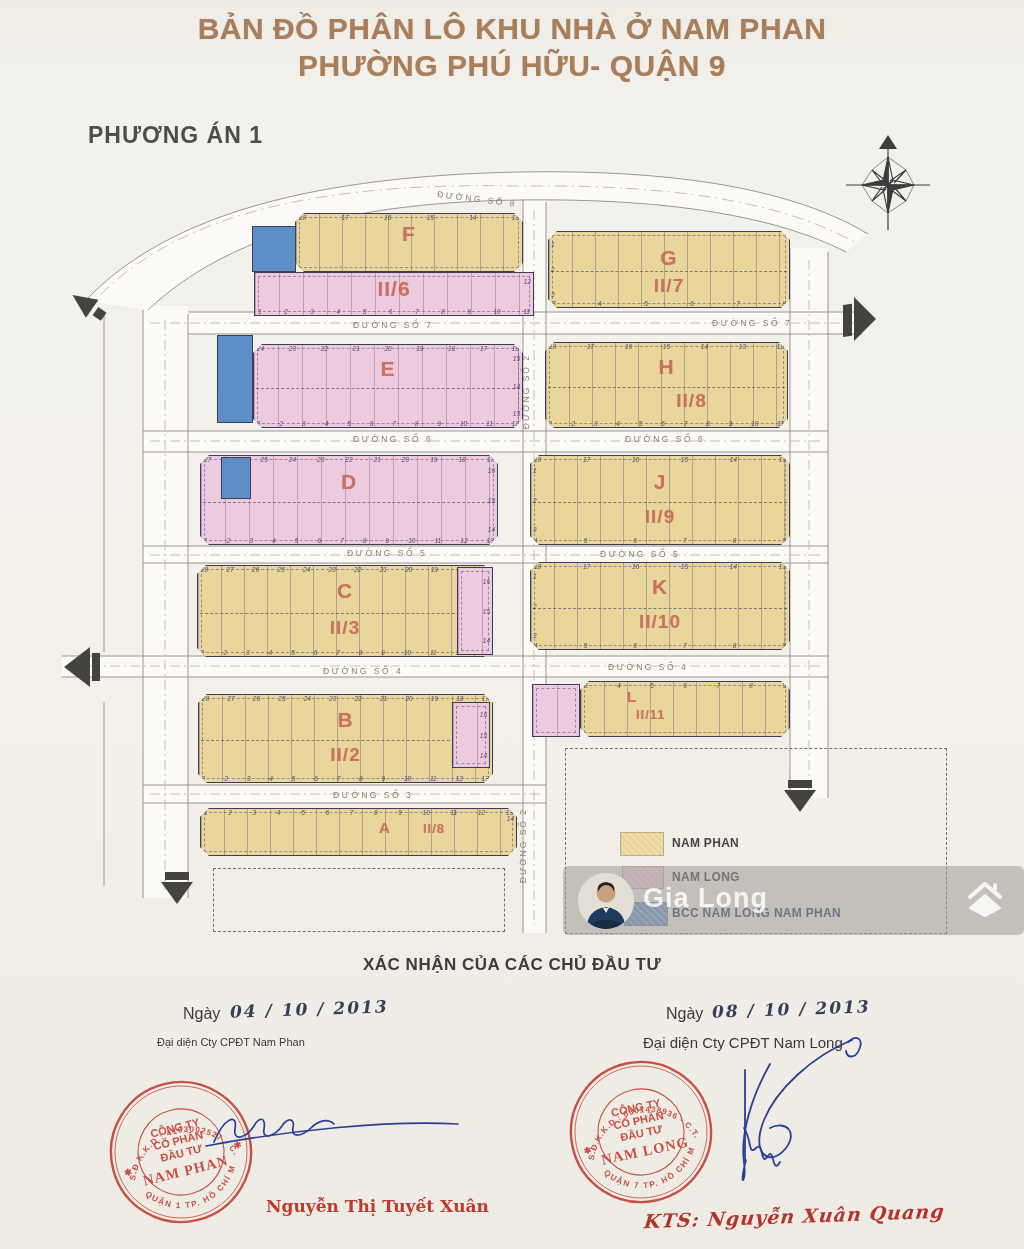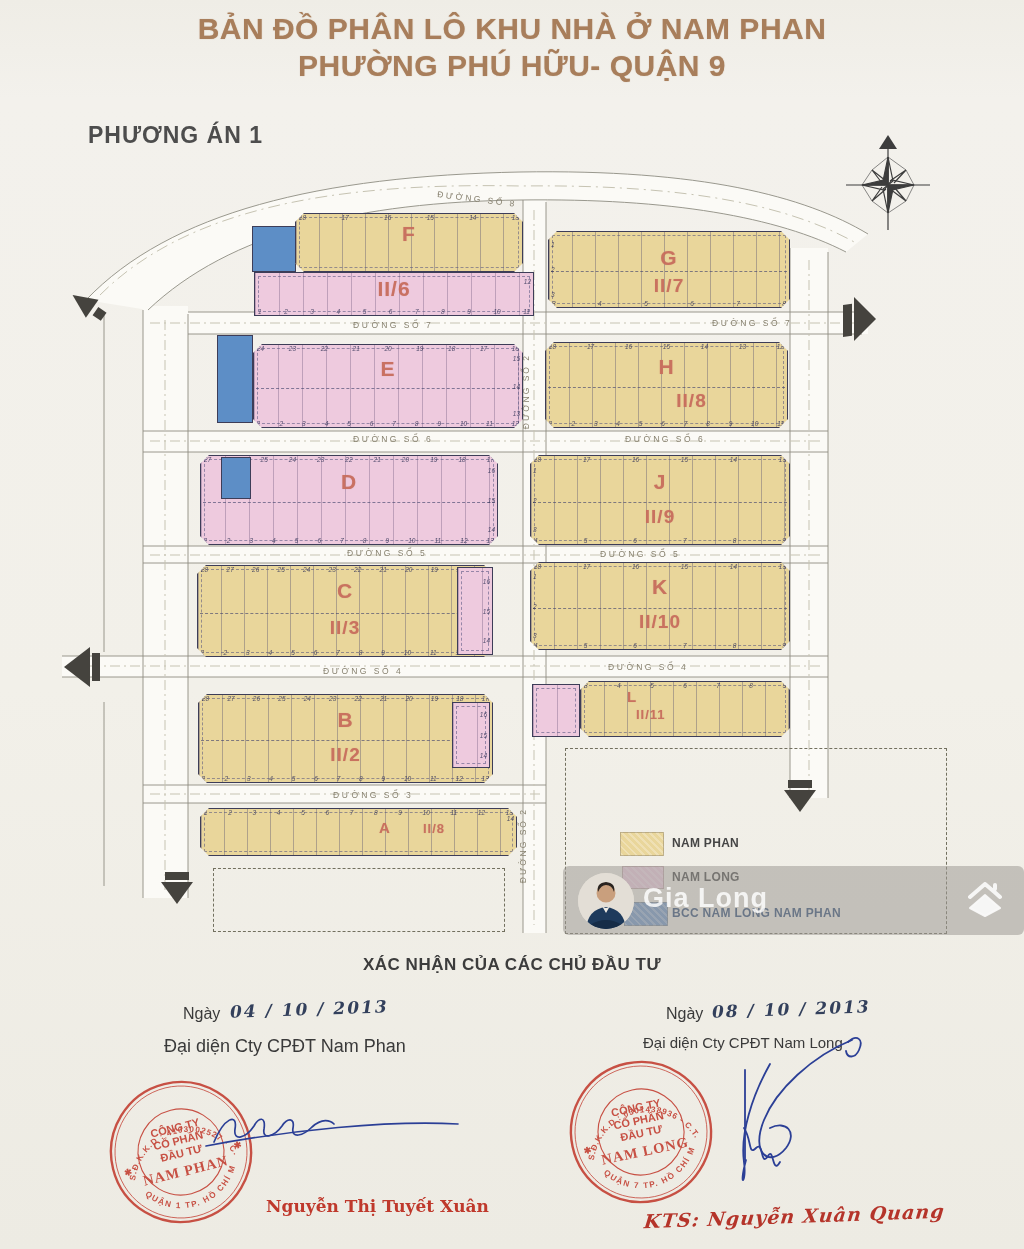--- a/index.html
+++ b/index.html
@@ -524,21 +524,21 @@
           <path d="M8 31 L23 18 L38 31 L23 39 Z" fill="rgba(255,255,255,.95)" stroke-width="2"></path>
         </g>
       </svg>
     </div>
   </div>
 
   <div class="conf-h">XÁC NHẬN CỦA CÁC CHỦ ĐẦU TƯ</div>
 
   <div class="printed" style="left:183px;top:1005px;">Ngày</div>
   <div class="hand date-hand" style="left:230px;top:999px;">04 / 10 / 2013</div>
-  <div class="printed" style="left:164px;top:1036px;font-size:18px;">Đại diện Cty CPĐT Nam Phan</div>
+  <div class="printed" style="left:157px;top:1036px;font-size:11px;">Đại diện Cty CPĐT Nam Phan</div>
 
   <div class="printed" style="left:666px;top:1005px;">Ngày</div>
   <div class="hand date-hand" style="left:712px;top:999px;">08 / 10 / 2013</div>
   <div class="printed" style="left:643px;top:1034px;font-size:15px;">Đại diện Cty CPĐT Nam Long</div>
 
   <div class="signer-l">Nguyễn Thị Tuyết Xuân</div>
   <div class="signer-r">KTS: Nguyễn Xuân Quang</div>
 
   <svg width="1024" height="1249" viewBox="0 0 1024 1249">
     <defs>

